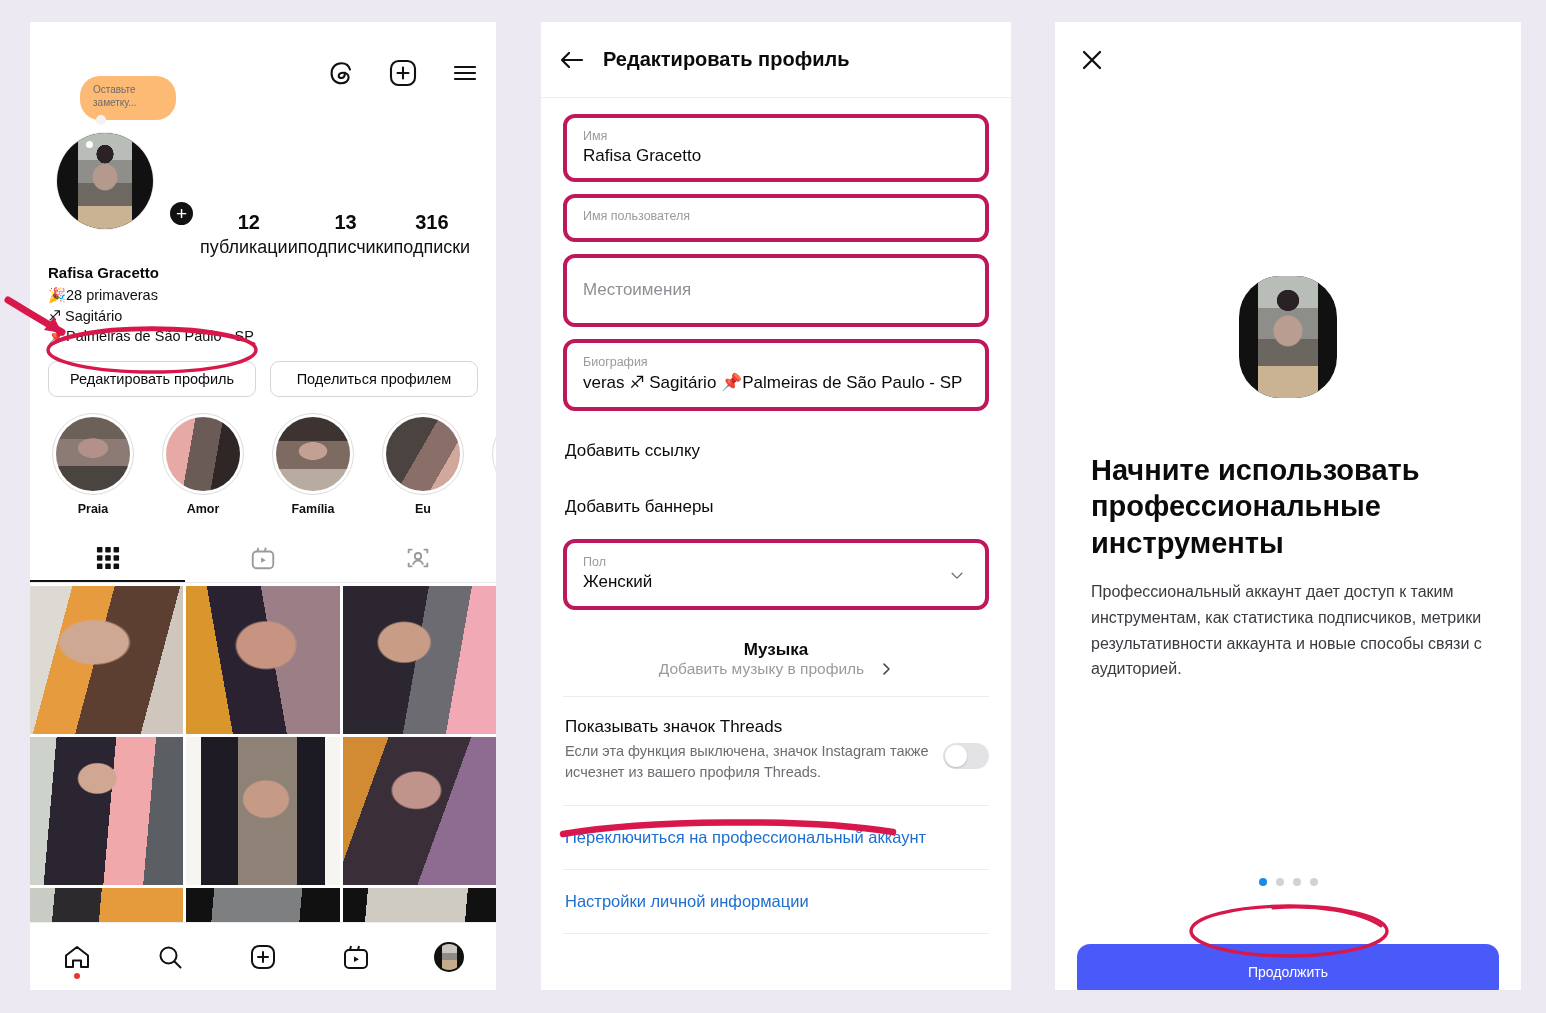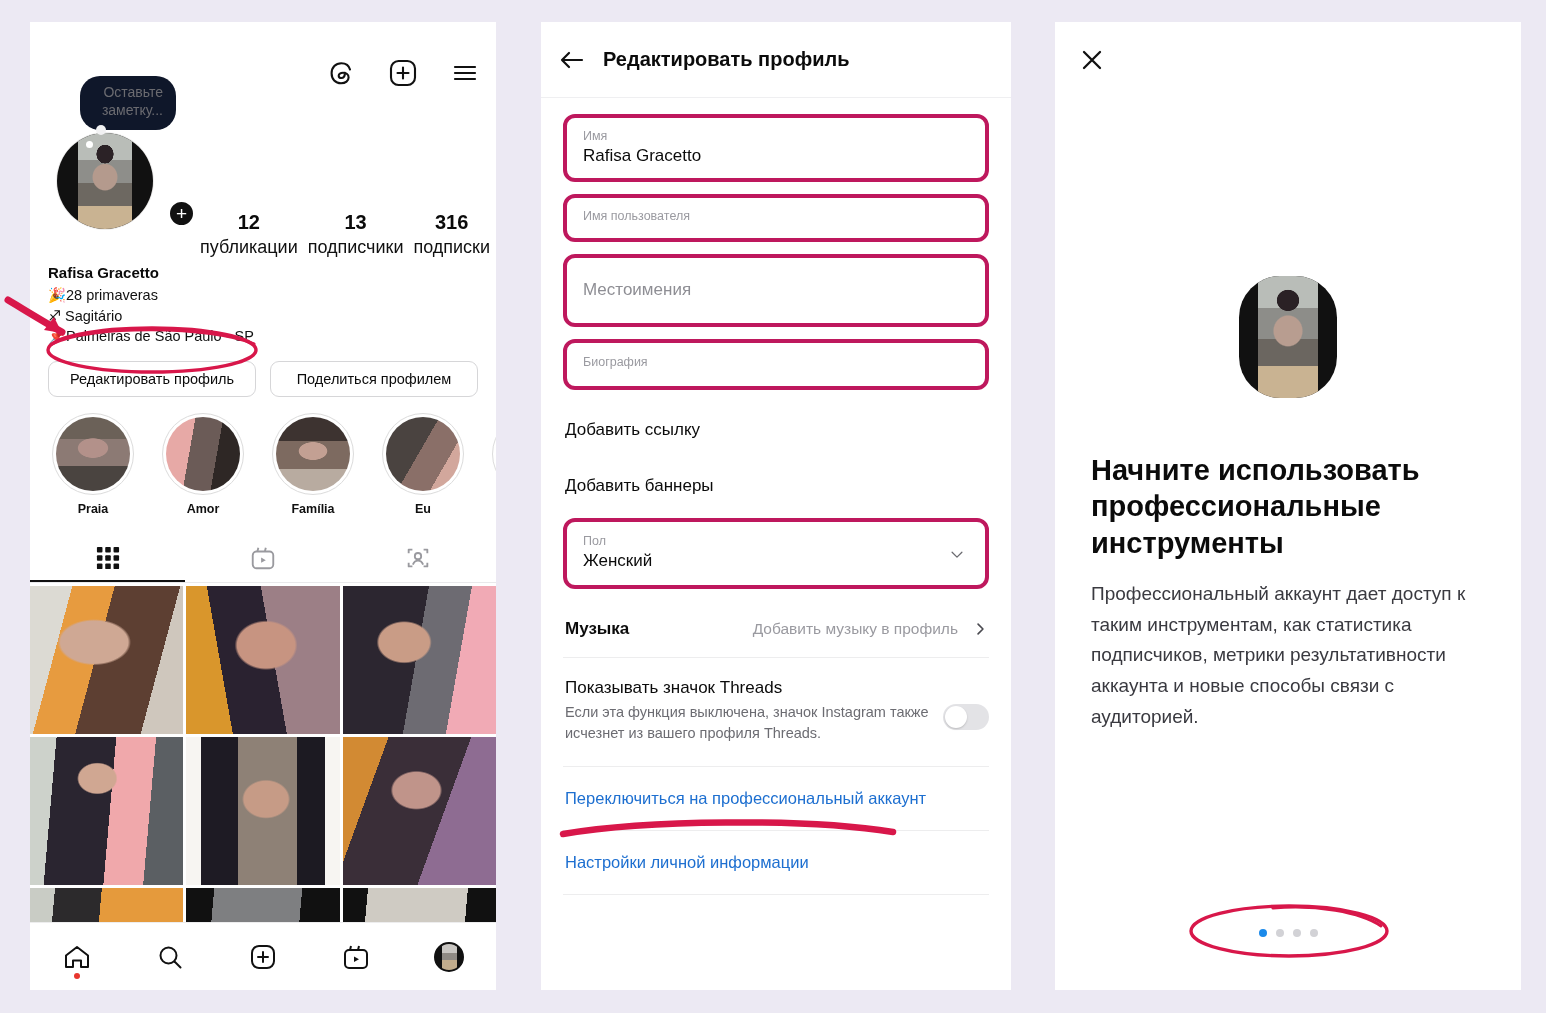--- a/index.html
+++ b/index.html
@@ -18,24 +18,24 @@
   #panel-profile { left: 30px; top: 22px; width: 466px; height: 968px; }
 
   .p1-top { height: 72px; position: relative; }
   .p1-icons { position: absolute; right: 14px; top: 34px; display: flex; gap: 28px; align-items: center; }
   .ic { width: 34px; height: 34px; display: block; }
 
   .p1-headrow { display: flex; align-items: flex-start; padding: 0 0 0 0; }
   .avatar-wrap { position: relative; width: 150px; margin-left: 20px; }
   .note-bubble {
     position: absolute; left: 30px; top: -18px;
-    background: #0f172a; border-radius: 20px;
+    background: #fdba74; border-radius: 20px;
     padding: 8px 13px 10px; width: 96px;
-    font-size: 14px; color: #6b6b70; line-height: 1.28;
-    text-align: right; z-index: 4;
+    font-size: 10px; color: #6b6b70; line-height: 1.28;
+    text-align: left; z-index: 4;
   }
   .note-bubble:after{
     content:""; position:absolute; left:16px; bottom:-5px;
     width:10px;height:10px;border-radius:50%;background:#F2F2F3;
   }
   .avatar {
     position: relative; margin-top: 38px; margin-left: 6px;
     width: 98px; height: 98px; border-radius: 50%;
     overflow: hidden; background: #d8d4d0;
     border: 1px solid #eee;
@@ -50,21 +50,21 @@
   }
   .avatar .dot-white{position:absolute;left:30%;top:8%;width:7px;height:7px;border-radius:50%;background:#fff;}
   .avatar-plus {
     position: absolute; right: 4px; bottom: 2px;
     width: 29px; height: 29px; border-radius: 50%;
     background: #111; border: 3px solid #fff;
     color: #fff; font-size: 19px; line-height: 23px;
     text-align: center; font-weight: 400; z-index: 5;
   }
 
-  .stats { display: flex; flex: 1; justify-content: space-between; padding-top: 116px; padding-right: 6px; }
+  .stats { display: flex; flex: 1; justify-content: flex-start; padding-top: 116px; padding-right: 6px; }
   .stat { text-align: center; }
   .stat .num { font-size: 20px; font-weight: bold; color: #0b0b0b; line-height: 1.2; }
   .stat .lbl { font-size: 18px; color: #101010; margin-top: 3px; }
 
   .bio { padding: 6px 0 0 18px; }
   .bio .nm { font-size: 15px; font-weight: bold; color: #0b0b0b; margin-bottom: 4px; }
   .bio .ln { font-size: 14.5px; color: #111; line-height: 1.42; white-space: nowrap; }
 
   .actions { display: flex; gap: 14px; padding: 14px 18px 0 18px; }
   .act-btn {
@@ -116,21 +116,21 @@
   .field .fval { font-size: 17px; color: #0b0b0b; white-space: nowrap; overflow: hidden; }
   .field.placeholder-only { padding-top: 22px; padding-bottom: 23px; }
   .field.placeholder-only .fval { color: #8e8e94; }
   .field .chev { position: absolute; right: 18px; top: 50%; margin-top: -6px; }
   .field.tall { padding-top: 12px; padding-bottom: 14px; }
 
   .rowlink { font-size: 17px; color: #0b0b0b; padding: 18px 0 18px 2px; }
 
   .musicrow {
     display: flex; align-items: center; justify-content: space-between;
-    padding: 18px 2px 18px 2px; border-bottom: 1px solid #ededee;
+    padding: 18px 2px 18px 2px; border-bottom: 1px solid #ededee; flex-direction: column;
   }
   .musicrow .ml { font-size: 17px; font-weight: bold; color: #0b0b0b; }
   .musicrow .mr { font-size: 15.5px; color: #9a9aa0; display:flex; align-items:center; gap: 16px;}
 
   .threadsrow { display: flex; align-items: flex-start; padding: 20px 0 22px 2px; gap: 14px; border-bottom: 1px solid #ededee;}
   .threadsrow .tt { font-size: 17px; color: #0b0b0b; margin-bottom: 4px; }
   .threadsrow .ts { font-size: 14.5px; color: #6c6c72; line-height: 1.45; }
   .toggle {
     flex: 0 0 auto; width: 46px; height: 26px; border-radius: 13px;
     background: #e3e3e6; position: relative; margin-top: 26px;
@@ -150,21 +150,21 @@
   }
   .p3-avatar i {
     position: absolute; left: 19%; top: 0; width: 62%; height: 100%; display:block;
     background:
       radial-gradient(ellipse 30% 14% at 50% 20%, #2a2125 0 60%, transparent 64%),
       radial-gradient(ellipse 42% 22% at 50% 45%, #b89d90 0 55%, transparent 60%),
       linear-gradient(#b9bdb8 0 26%, #8d8d89 26% 52%, #6b6660 52% 74%, #c9b392 74% 100%);
   }
   .p3-body { padding: 54px 36px 0 36px; }
   .p3-title { font-size: 29px; font-weight: bold; color: #0b0b0b; line-height: 1.25; }
-  .p3-desc { font-size: 19px; color: #3a3a40; line-height: 1.62; margin-top: 18px; }
+  .p3-desc { font-size: 16px; color: #3a3a40; line-height: 1.62; margin-top: 18px; }
   .dots { display: flex; gap: 9px; justify-content: center; margin-top: 196px; }
   .dots .d { width: 8px; height: 8px; border-radius: 50%; background: #d2d2d6; }
   .dots .d.on { background: #1b8aea; }
   .cta {
     margin: 58px 22px 0; height: 56px; border-radius: 13px;
     background: #4A5AF8; color: #fff; font-size: 14px;
     display: flex; align-items: center; justify-content: center;
   }
 
   
@@ -388,20 +388,21 @@
         <div class="fval">Rafisa Gracetto</div>
       </div>
       <div class="field">
         <div class="flab">Имя пользователя</div>
       </div>
       <div class="field placeholder-only">
         <div class="fval">Местоимения</div>
       </div>
       <div class="field tall">
         <div class="flab">Биография</div>
+        <div class="fval">veras ♐ Sagitário 📌Palmeiras de São Paulo - SP</div>
       </div>
 
       <div class="rowlink">Добавить ссылку</div>
       <div class="rowlink">Добавить баннеры</div>
 
       <div class="field" style="margin-top:4px;padding-top:12px;padding-bottom:14px">
         <div class="flab">Пол</div>
         <div class="fval">Женский</div>
         <span class="chev">
           <svg viewBox="0 0 20 20" width="20" height="14">

